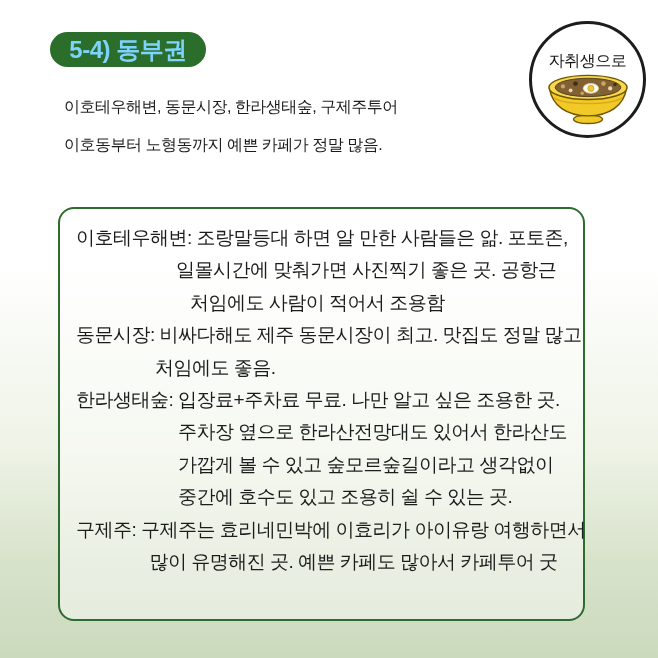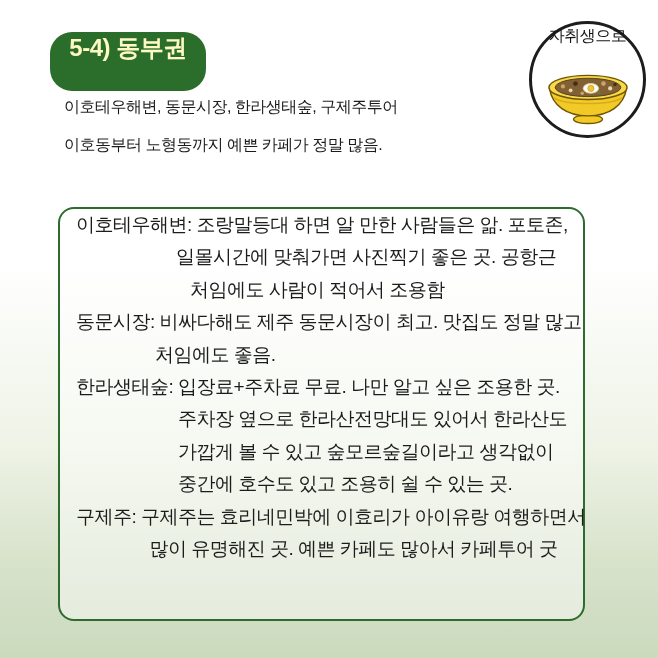--- a/index.html
+++ b/index.html
@@ -12,44 +12,44 @@
     position: relative;
     width: 658px;
     height: 658px;
     background: linear-gradient(180deg, #ffffff 0%, #ffffff 40%, #eef3e6 68%, #d7e2ca 86%, #cbdabd 100%);
   }
   .title-badge {
     position: absolute;
     left: 50px;
     top: 32px;
     width: 156px;
-    height: 59px;
+    height: 35px;
     background: #2b6e2b;
     border-radius: 22px;
-    color: #fef9c3;
+    color: #7dd3fc;
     font-weight: bold;
     font-size: 24px;
     letter-spacing: -0.5px;
     display: flex;
-    align-items: flex-start;
+    align-items: center;
     justify-content: center;
   }
   .sticker {
     position: absolute;
     left: 529px;
     top: 21px;
     width: 117px;
     height: 117px;
     background: #ffffff;
     border: 3px solid #1d1d1d;
     border-radius: 50%;
     text-align: center;
   }
   .sticker-text {
-    margin-top: 2px;
+    margin-top: 27px;
     font-size: 16px;
     line-height: 19px;
     color: #141414;
     font-weight: 500;
     letter-spacing: -0.5px;
   }
   .sticker-bowl {
     position: absolute;
     left: 50%;
     transform: translateX(-50%);
@@ -68,21 +68,21 @@
   }
   .info-box {
     position: absolute;
     left: 58px;
     top: 207px;
     width: 527px;
     height: 414px;
     border: 2.5px solid #2e6b2e;
     border-radius: 16px;
     background: rgba(255, 255, 255, 0.45);
-    padding: 0 16px 0 16px;
+    padding: 13px 16px 0 16px;
     font-size: 19px;
     line-height: 32.4px;
     color: #1c1c1c;
     letter-spacing: -0.5px;
   }
   .box-line { white-space: nowrap; }
   .ind-iho     { padding-left: 100px; }
   .ind-iho2    { padding-left: 114px; }
   .ind-dongmun { padding-left: 79px;  }
   .ind-halla   { padding-left: 102px; }

